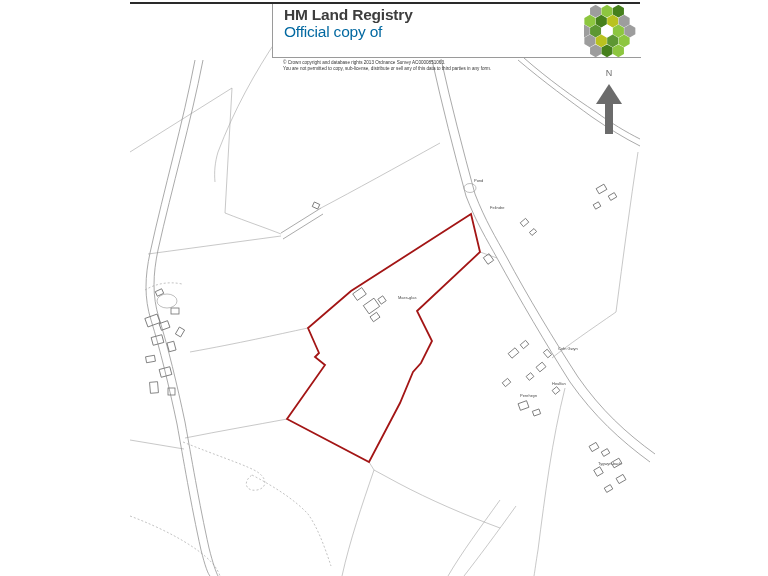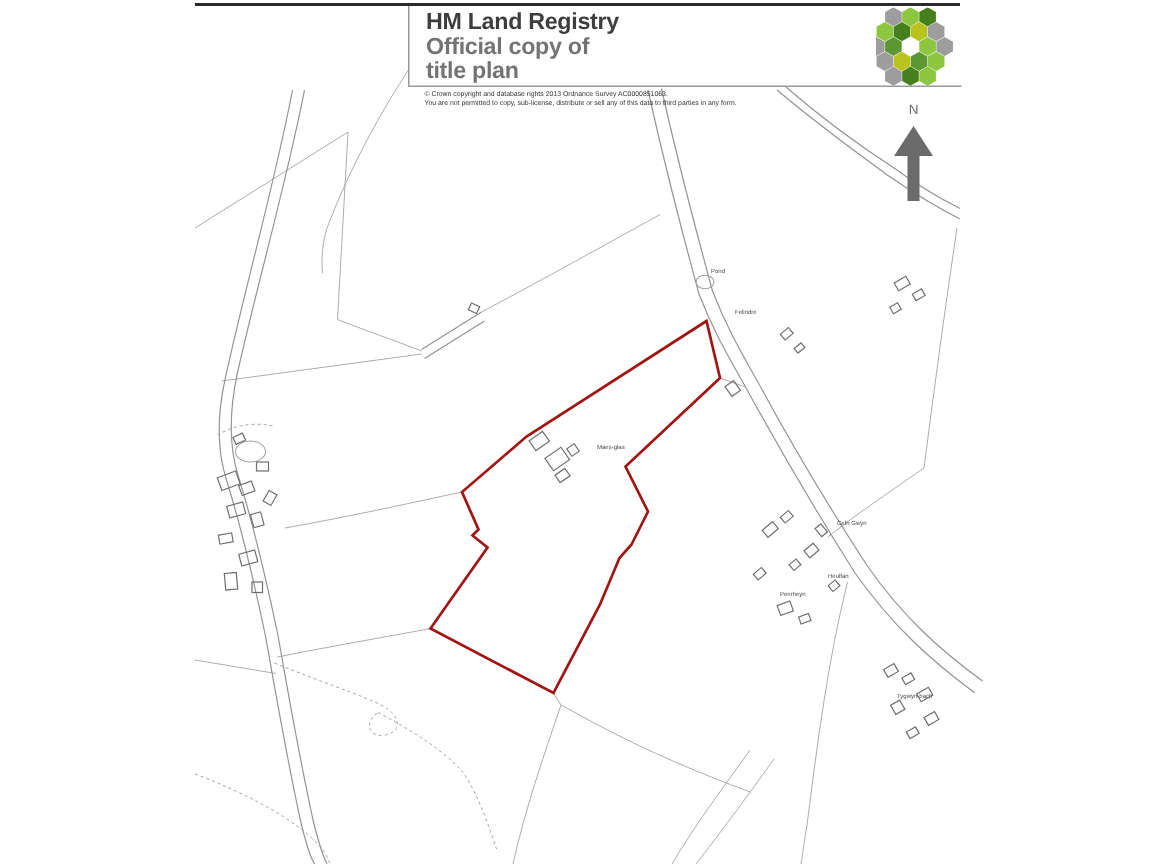--- a/index.html
+++ b/index.html
@@ -5,21 +5,21 @@
   html,body{margin:0;padding:0;background:#fff;}
   #page{position:relative;width:768px;height:576px;background:#fff;overflow:hidden;
         font-family:"Liberation Sans",sans-serif;}
   
   #sheet-top-line{position:absolute;left:130px;top:2px;width:510px;height:2px;background:#2a2a2a;}
   
   #header{position:absolute;left:272px;top:4px;width:368px;height:53px;background:#fff;
           border-left:1px solid #9a9a9a;border-bottom:1px solid #9a9a9a;}
   #brand{position:absolute;left:11px;top:3px;line-height:16.5px;font-size:15.5px;letter-spacing:-0.2px;}
   #brand .b1{color:#3d3d3d;font-weight:700;}
-  #brand .b2{color:#737373;font-weight:700;}
+  #brand .b2{color:#0369a1;font-weight:400;}
   #details{position:absolute;left:124px;top:6px;font-size:8px;line-height:9.8px;color:#111;}
   #details b{font-weight:700;}
   #logo{position:absolute;left:311px;top:1px;}
   
   #copyright{position:absolute;left:283px;top:60px;font-size:4.6px;line-height:5.6px;color:#333;}
   
   #north{position:absolute;left:592px;top:68px;width:34px;height:70px;text-align:center;}
   #north .n-letter{font-size:9px;color:#6d6d6d;line-height:10px;}
   #map-svg{position:absolute;left:0;top:0;}
 </style>
@@ -108,21 +108,20 @@
       <text x="558" y="350" font-size="4px" fill="#4a4a4a" font-family="&quot;Liberation Sans&quot;,sans-serif">Cefn Gwyn</text>
       <text x="552" y="385" font-size="4px" fill="#4a4a4a" font-family="&quot;Liberation Sans&quot;,sans-serif">Heulfan</text>
       <text x="520" y="397" font-size="4px" fill="#4a4a4a" font-family="&quot;Liberation Sans&quot;,sans-serif">Penrheyn</text>
       <text x="598" y="465" font-size="4px" fill="#4a4a4a" font-family="&quot;Liberation Sans&quot;,sans-serif">Tygwyn-bach</text>
     </svg>
 
   <div id="header">
     <div id="brand">
       <div class="b1">HM Land Registry</div>
       <div class="b2">Official copy of</div>
-      <div class="b2">title plan</div>
     </div>
     <svg id="logo" width="52" height="54" viewBox="0 0 52 54">
         <polygon points="11.60,-0.20 17.14,3.00 17.14,9.40 11.60,12.60 6.06,9.40 6.06,3.00" fill="#9d9d9d"></polygon>
         <polygon points="23.00,-0.20 28.54,3.00 28.54,9.40 23.00,12.60 17.46,9.40 17.46,3.00" fill="#8dc63f"></polygon>
         <polygon points="34.40,-0.20 39.94,3.00 39.94,9.40 34.40,12.60 28.86,9.40 28.86,3.00" fill="#46801c"></polygon>
         <polygon points="5.90,9.70 11.44,12.90 11.44,19.30 5.90,22.50 0.36,19.30 0.36,12.90" fill="#8dc63f"></polygon>
         <polygon points="17.30,9.70 22.84,12.90 22.84,19.30 17.30,22.50 11.76,19.30 11.76,12.90" fill="#46801c"></polygon>
         <polygon points="28.70,9.70 34.24,12.90 34.24,19.30 28.70,22.50 23.16,19.30 23.16,12.90" fill="#b9c21f"></polygon>
         <polygon points="40.10,9.70 45.64,12.90 45.64,19.30 40.10,22.50 34.56,19.30 34.56,12.90" fill="#9d9d9d"></polygon>
         <polygon points="0.20,19.60 5.74,22.80 5.74,29.20 0.20,32.40 -5.34,29.20 -5.34,22.80" fill="#9d9d9d"></polygon>

